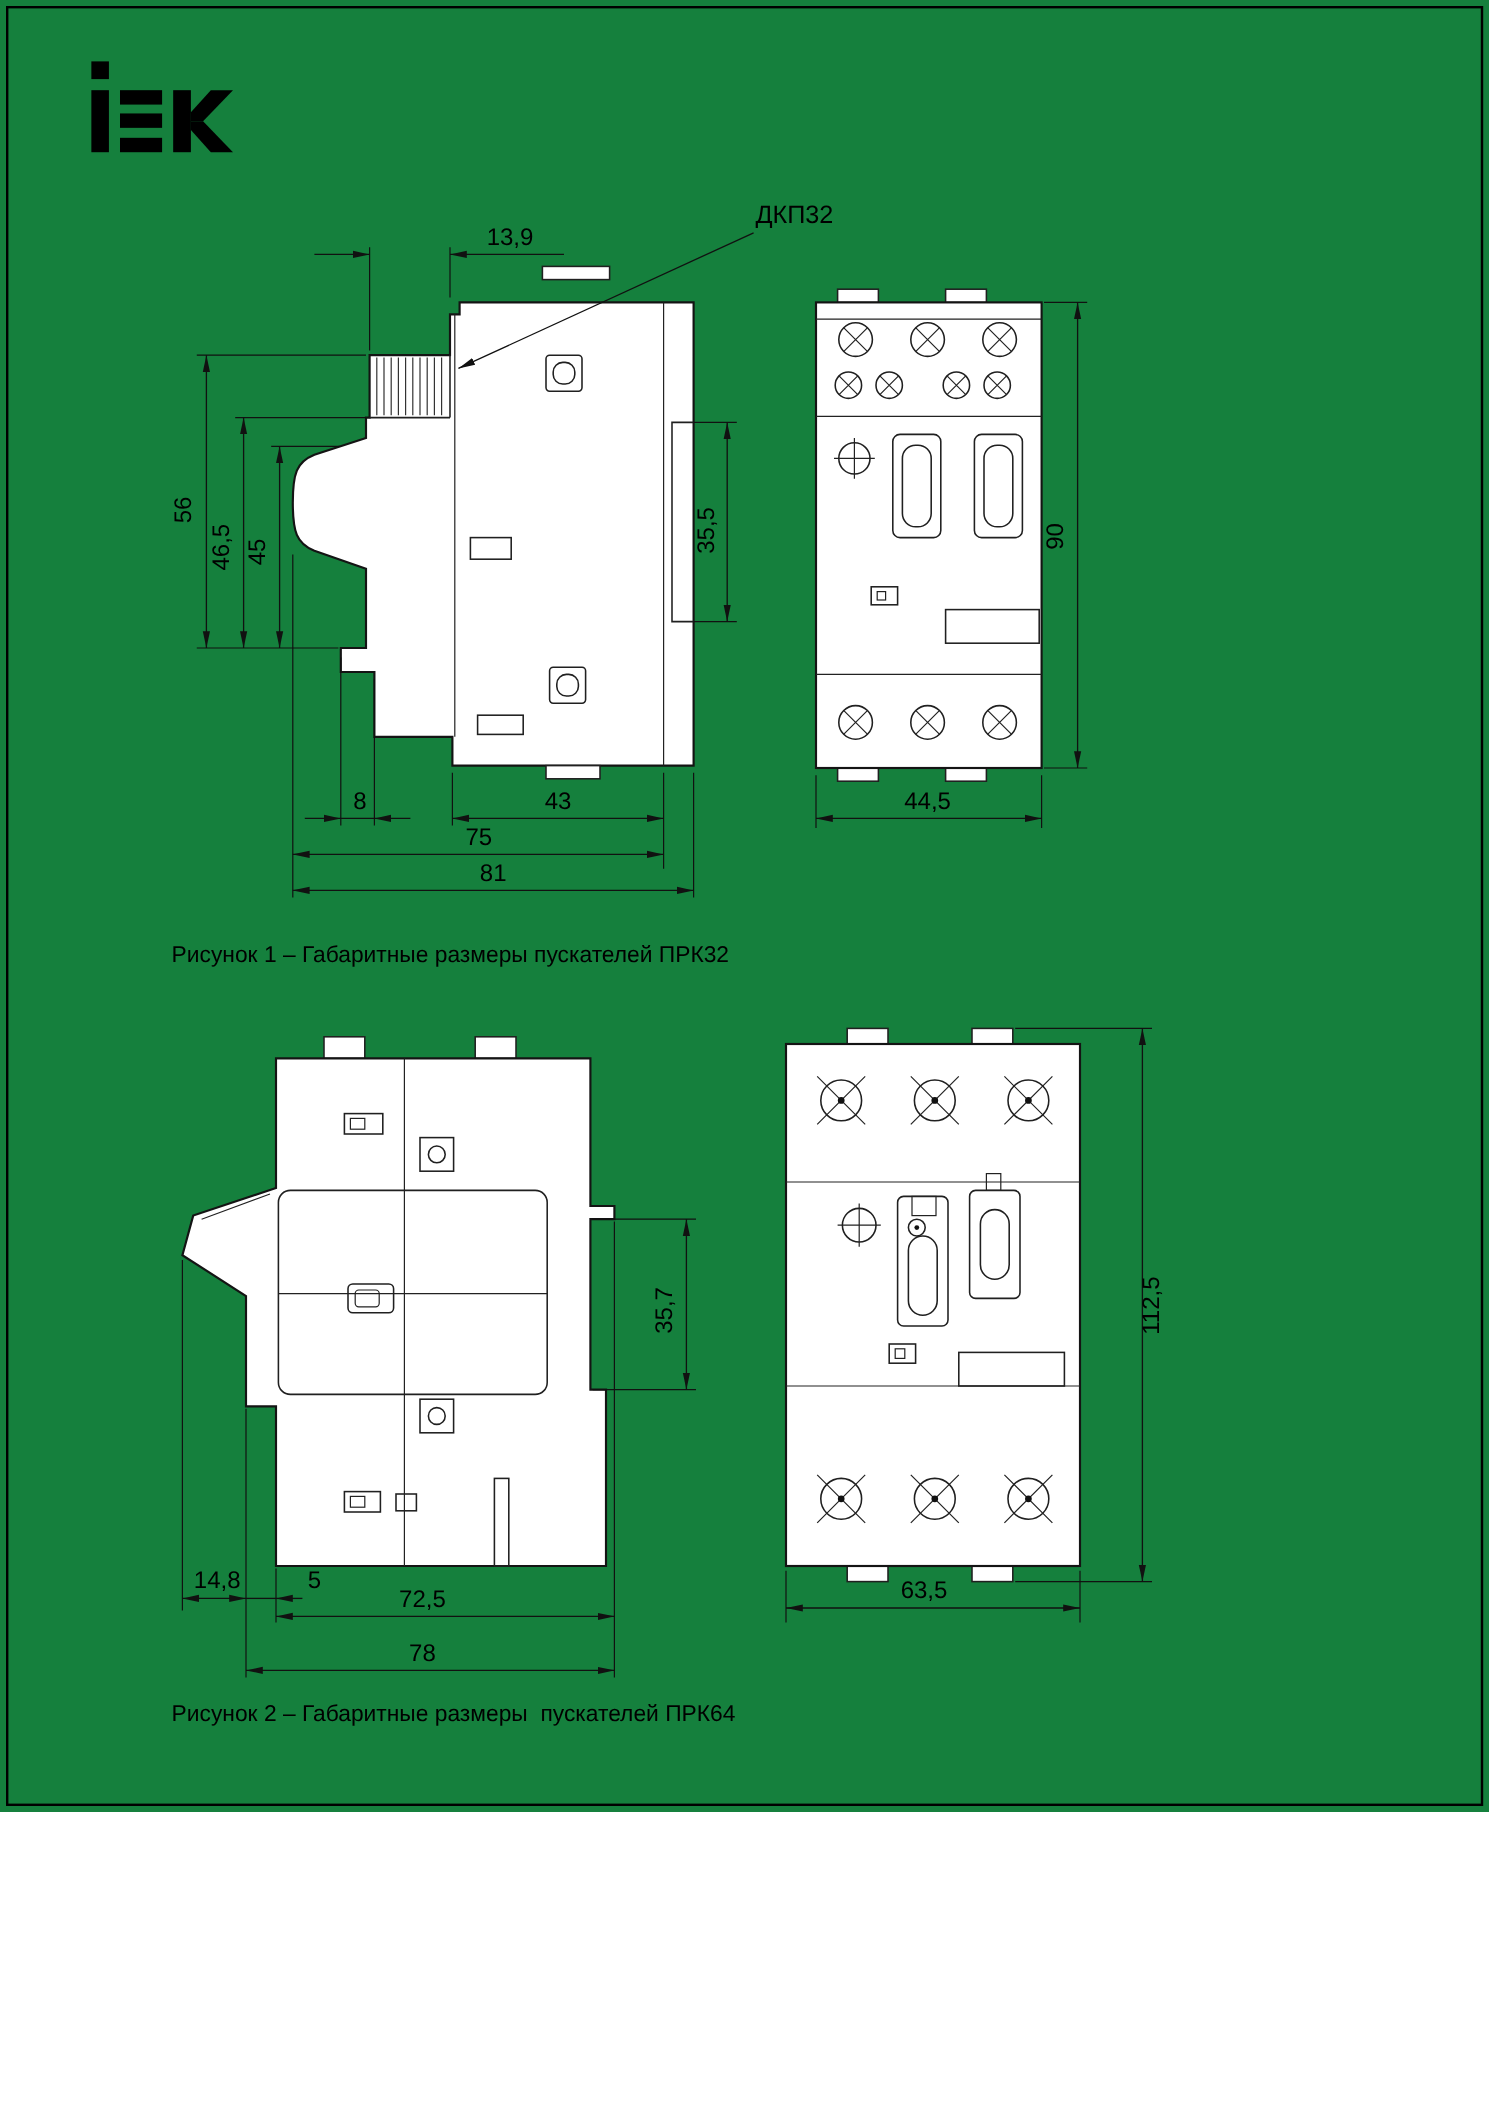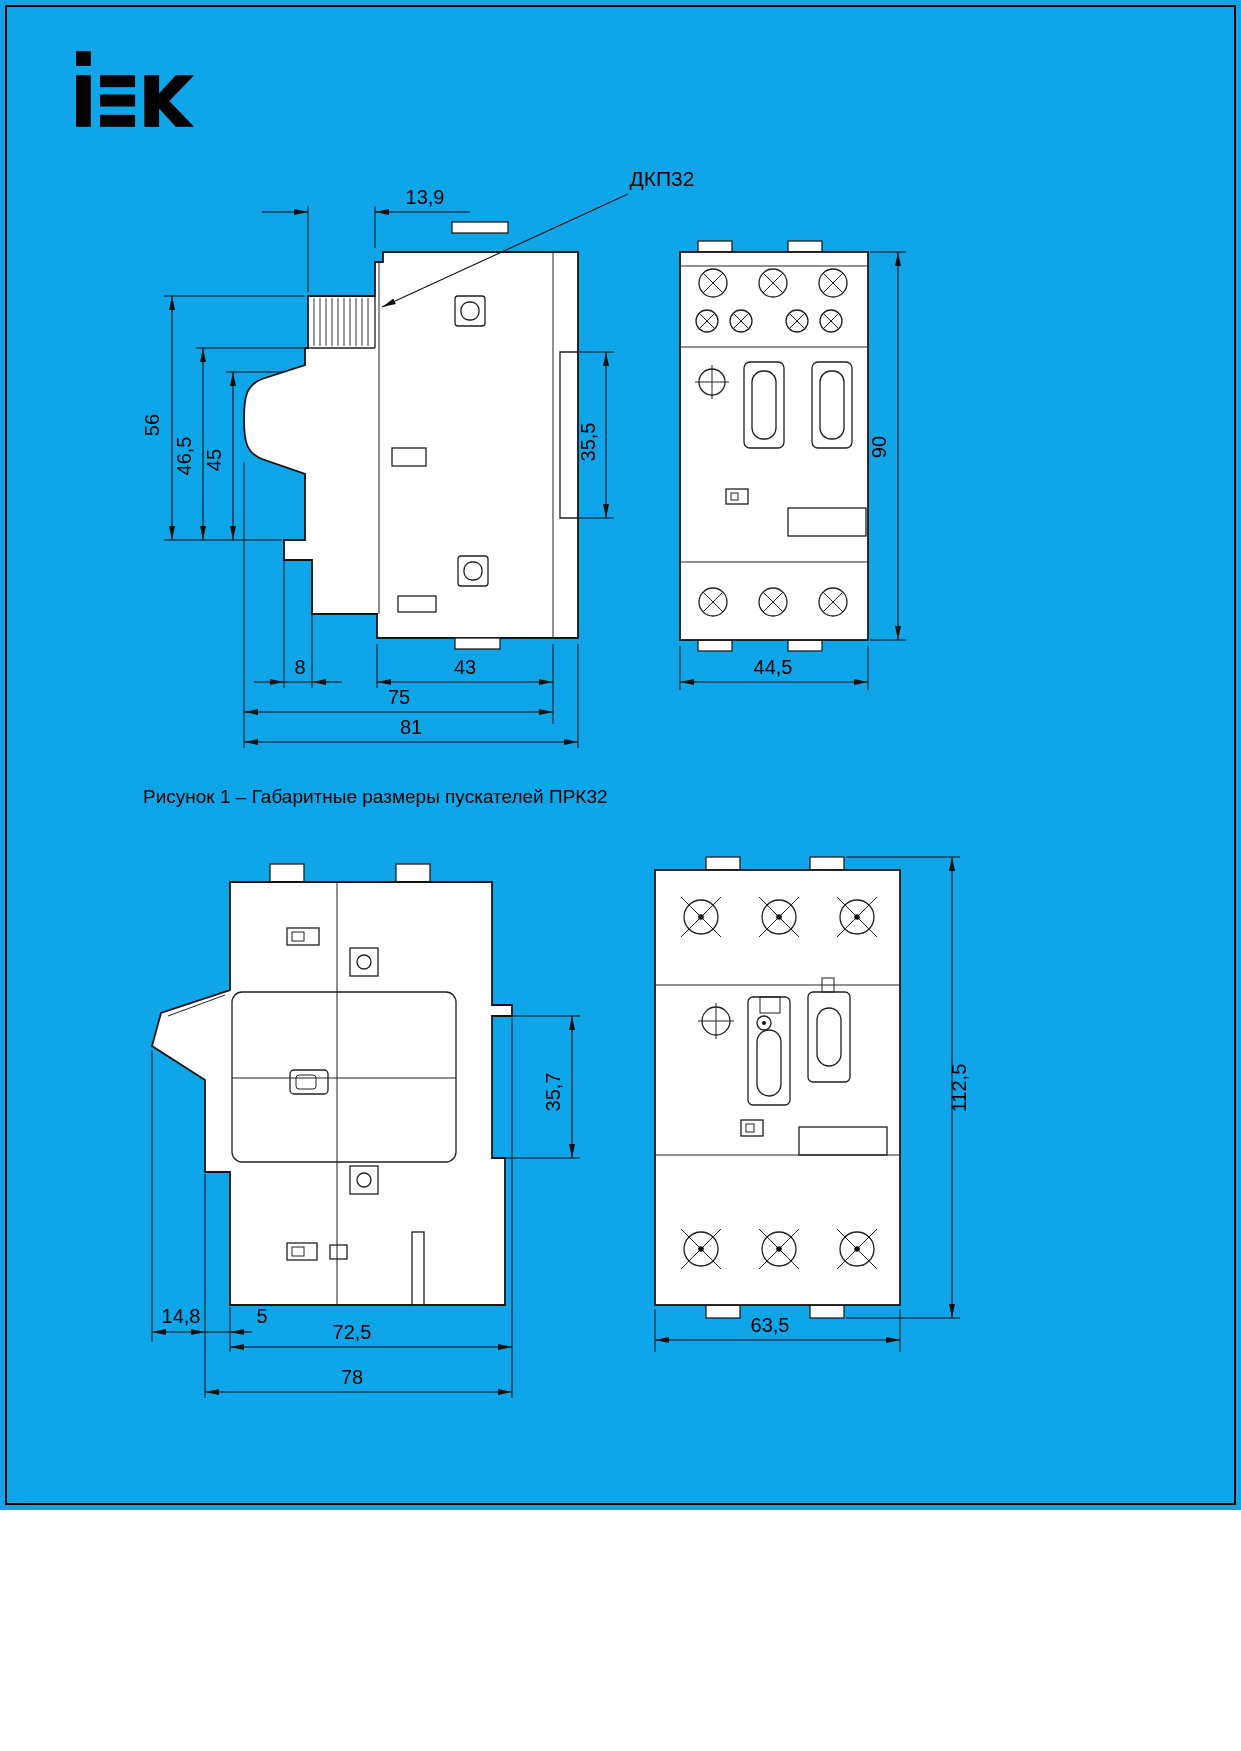--- a/index.html
+++ b/index.html
@@ -1,16 +1,16 @@
 <!DOCTYPE html>
 <html><head>
 <meta charset="utf-8">
 <style>
   html,body{margin:0;padding:0;background:#ffffff}
-  .page{position:relative;width:1241px;height:1510px;background:#0ea5e9;
+  .page{position:relative;width:1241px;height:1510px;background:#15803d;
         font-family:"Liberation Sans",sans-serif;overflow:hidden}
   .page-border{position:absolute;inset:5px;border:2px solid #000;pointer-events:none}
   .logo{position:absolute;left:76px;top:50px}
   .caption{position:absolute;font-size:19px;color:#000;white-space:pre}
   .drawing{position:absolute;left:0;top:0}
   .t{font-family:"Liberation Sans",sans-serif;font-size:20px;fill:#000;text-anchor:middle}
   .callout{font-size:21px}
   .outline{fill:#fff;stroke:#141414;stroke-width:1.8}
   .d{fill:none;stroke:#202020;stroke-width:1.3}
   .df{fill:#fff;stroke:#202020;stroke-width:1.3}
@@ -255,13 +255,14 @@
       <path class="ext" d="M655,1309 V1352 M900,1309 V1352"></path>
       <path class="dim" d="M655,1340 H900" marker-start="url(#arr)" marker-end="url(#arr)"></path>
       <text class="t" x="770" y="1332">63,5</text>
       <path class="ext" d="M846,857 H960 M846,1318 H960"></path>
       <path class="dim" d="M952,857 V1318" marker-start="url(#arr)" marker-end="url(#arr)"></path>
       <text class="t" x="966" y="1088" transform="rotate(-90 966 1088)">112,5</text>
     </g>
   </svg>
 
   <div class="caption" style="left:143px;top:786px">Рисунок 1 – Габаритные размеры пускателей ПРК32</div>
+  <div class="caption" style="left:143px;top:1418px">Рисунок 2 – Габаритные размеры  пускателей ПРК64</div>
 </div>
 
 </body></html>

